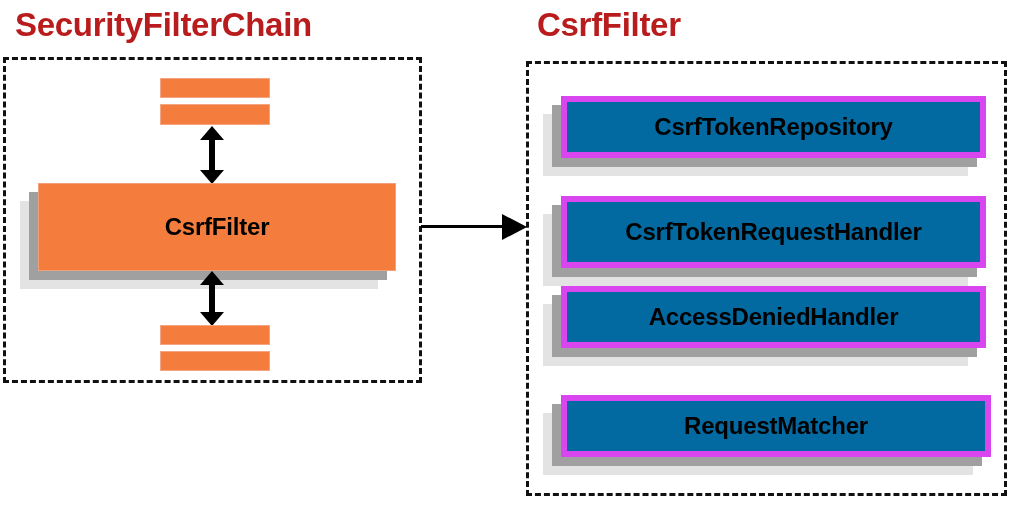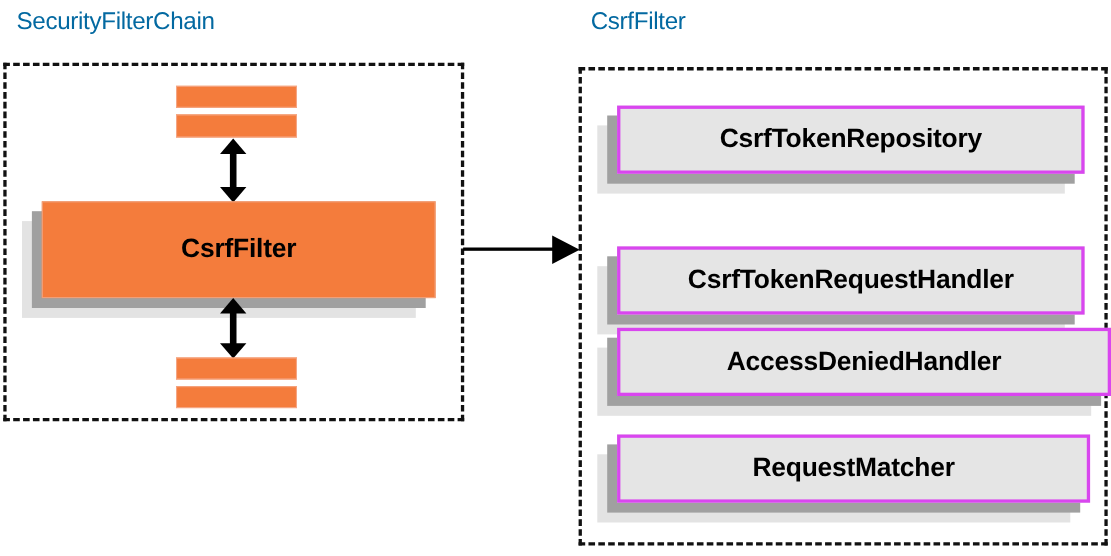--- a/index.html
+++ b/index.html
@@ -11,23 +11,23 @@
     width: 1010px;
     height: 505px;
     position: relative;
     overflow: hidden;
     font-family: "Liberation Sans", sans-serif;
     -webkit-font-smoothing: antialiased;
   }
 
   .panel-title {
     position: absolute;
-    font-size: 22px;
-    font-weight: normal;
-    color: #0369a1;
+    font-size: 33px;
+    font-weight: bold;
+    color: #b91c1c;
     letter-spacing: -0.3px;
     white-space: nowrap;
     line-height: 1;
   }
   #title-left  { left: 15px;  top: 8px; }
   #title-right { left: 537px; top: 8px; }
 
   .dashed-panel {
     position: absolute;
     border: 3px dashed #111111;
@@ -73,22 +73,22 @@
     font-weight: bold;
     color: #000000;
     letter-spacing: -0.2px;
     white-space: nowrap;
   }
   .node.orange .face {
     background: #F47C3C;
     border: 1px solid #F0A07A;
   }
   .node.blue .face {
-    background: #e5e5e5;
-    border: 3px solid #d946ef;
+    background: #0369a1;
+    border: 6px solid #d946ef;
   }
 
   
   .bar {
     position: absolute;
     background: #F47C3C;
     border: 1px solid #F5A582;
     box-sizing: border-box;
   }
 
@@ -174,27 +174,27 @@
 </div>
 
 <div id="panel-csrf" class="dashed-panel"></div>
 
 <div class="node blue" style="left:561px; top:96px; width:425px; height:62px;">
   <span class="shadow-far"></span>
   <span class="shadow-near"></span>
   <span class="face">CsrfTokenRepository</span>
 </div>
 
-<div class="node blue" style="left:561px; top:196px; width:425px; height:62px;margin-top:28px;">
+<div class="node blue" style="left:561px; top:196px; width:425px; height:72px;">
   <span class="shadow-far"></span>
   <span class="shadow-near"></span>
   <span class="face">CsrfTokenRequestHandler</span>
 </div>
 
-<div class="node blue" style="left:561px; top:298px; width:449px; height:62px;">
+<div class="node blue" style="left:561px; top:286px; width:389px; height:62px;padding-left:36px;">
   <span class="shadow-far"></span>
   <span class="shadow-near"></span>
   <span class="face">AccessDeniedHandler</span>
 </div>
 
 <div class="node blue" style="left:561px; top:395px; width:430px; height:62px;">
   <span class="shadow-far"></span>
   <span class="shadow-near"></span>
   <span class="face">RequestMatcher</span>
 </div>

